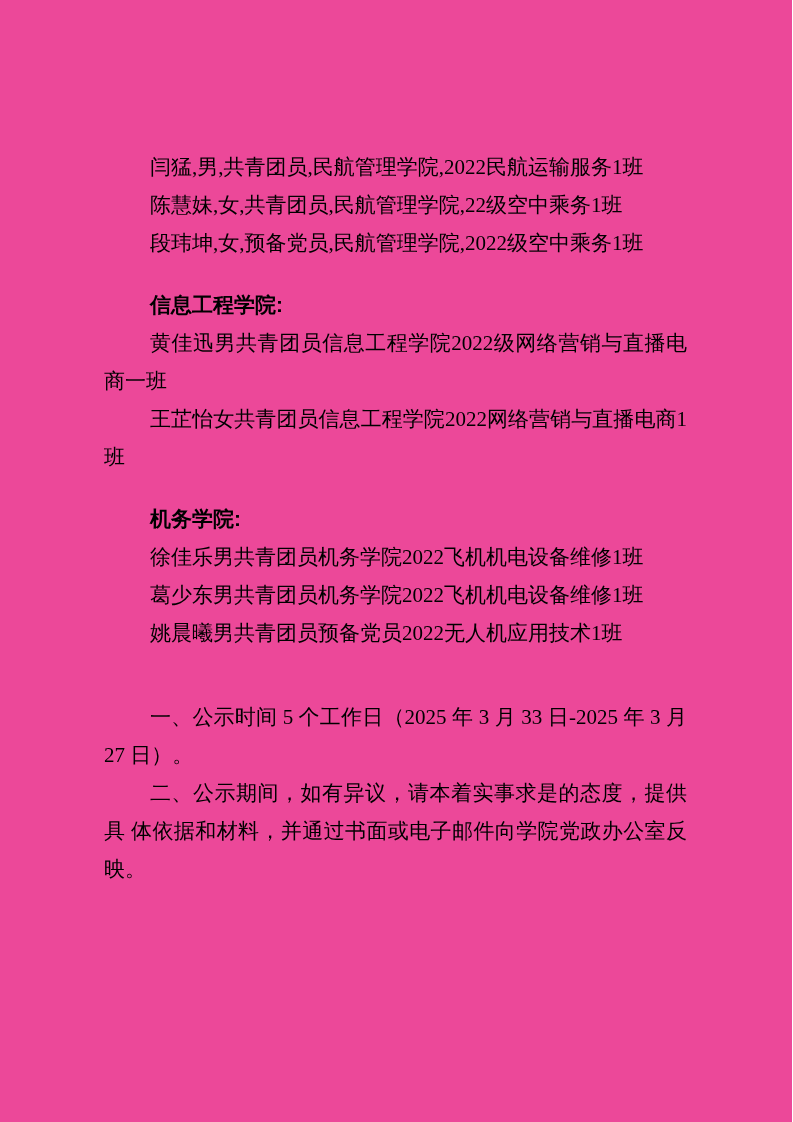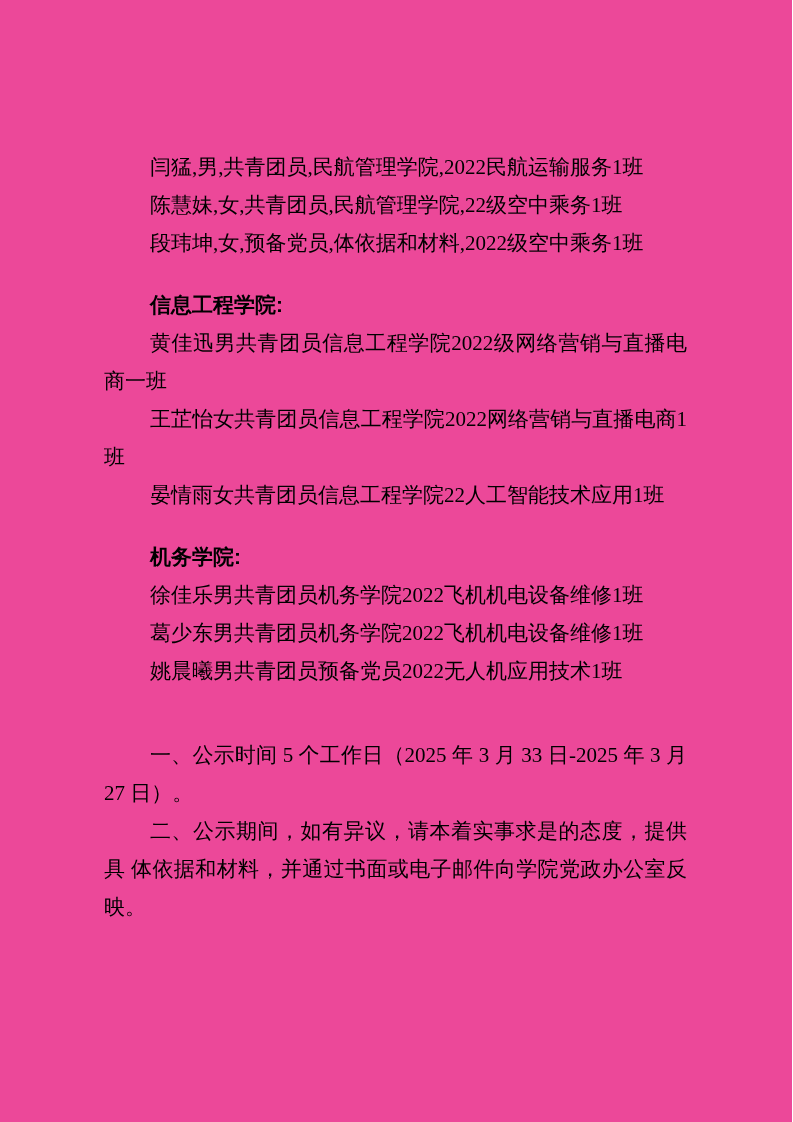--- a/index.html
+++ b/index.html
@@ -39,26 +39,25 @@
     height: 46px;
   }
 </style>
 </head>
 <body>
 
 <div class="page">
   <div class="content">
     <p class="para">闫猛,男,共青团员,民航管理学院,2022民航运输服务1班</p>
     <p class="para">陈慧妹,女,共青团员,民航管理学院,22级空中乘务1班</p>
-    <p class="para">段玮坤,女,预备党员,体依据和材料,2022级空中乘务1班</p>
+    <p class="para">段玮坤,女,预备党员,民航管理学院,2022级空中乘务1班</p>
 
     <p class="para heading">信息工程学院:</p>
     <p class="para">黄佳迅男共青团员信息工程学院2022级网络营销与直播电商一班</p>
     <p class="para">王芷怡女共青团员信息工程学院2022网络营销与直播电商1班</p>
-    <p class="para">晏情雨女共青团员信息工程学院22人工智能技术应用1班</p>
 
     <p class="para heading">机务学院:</p>
     <p class="para">徐佳乐男共青团员机务学院2022飞机机电设备维修1班</p>
     <p class="para">葛少东男共青团员机务学院2022飞机机电设备维修1班</p>
     <p class="para">姚晨曦男共青团员预备党员2022无人机应用技术1班</p>
 
     <div class="blank-line"></div>
 
     <p class="para">一、公示时间 5 个工作日（2025 年 3 月 33 日-2025 年 3 月 27 日）。</p>
     <p class="para">二、公示期间，如有异议，请本着实事求是的态度，提供具 体依据和材料，并通过书面或电子邮件向学院党政办公室反映。</p>

